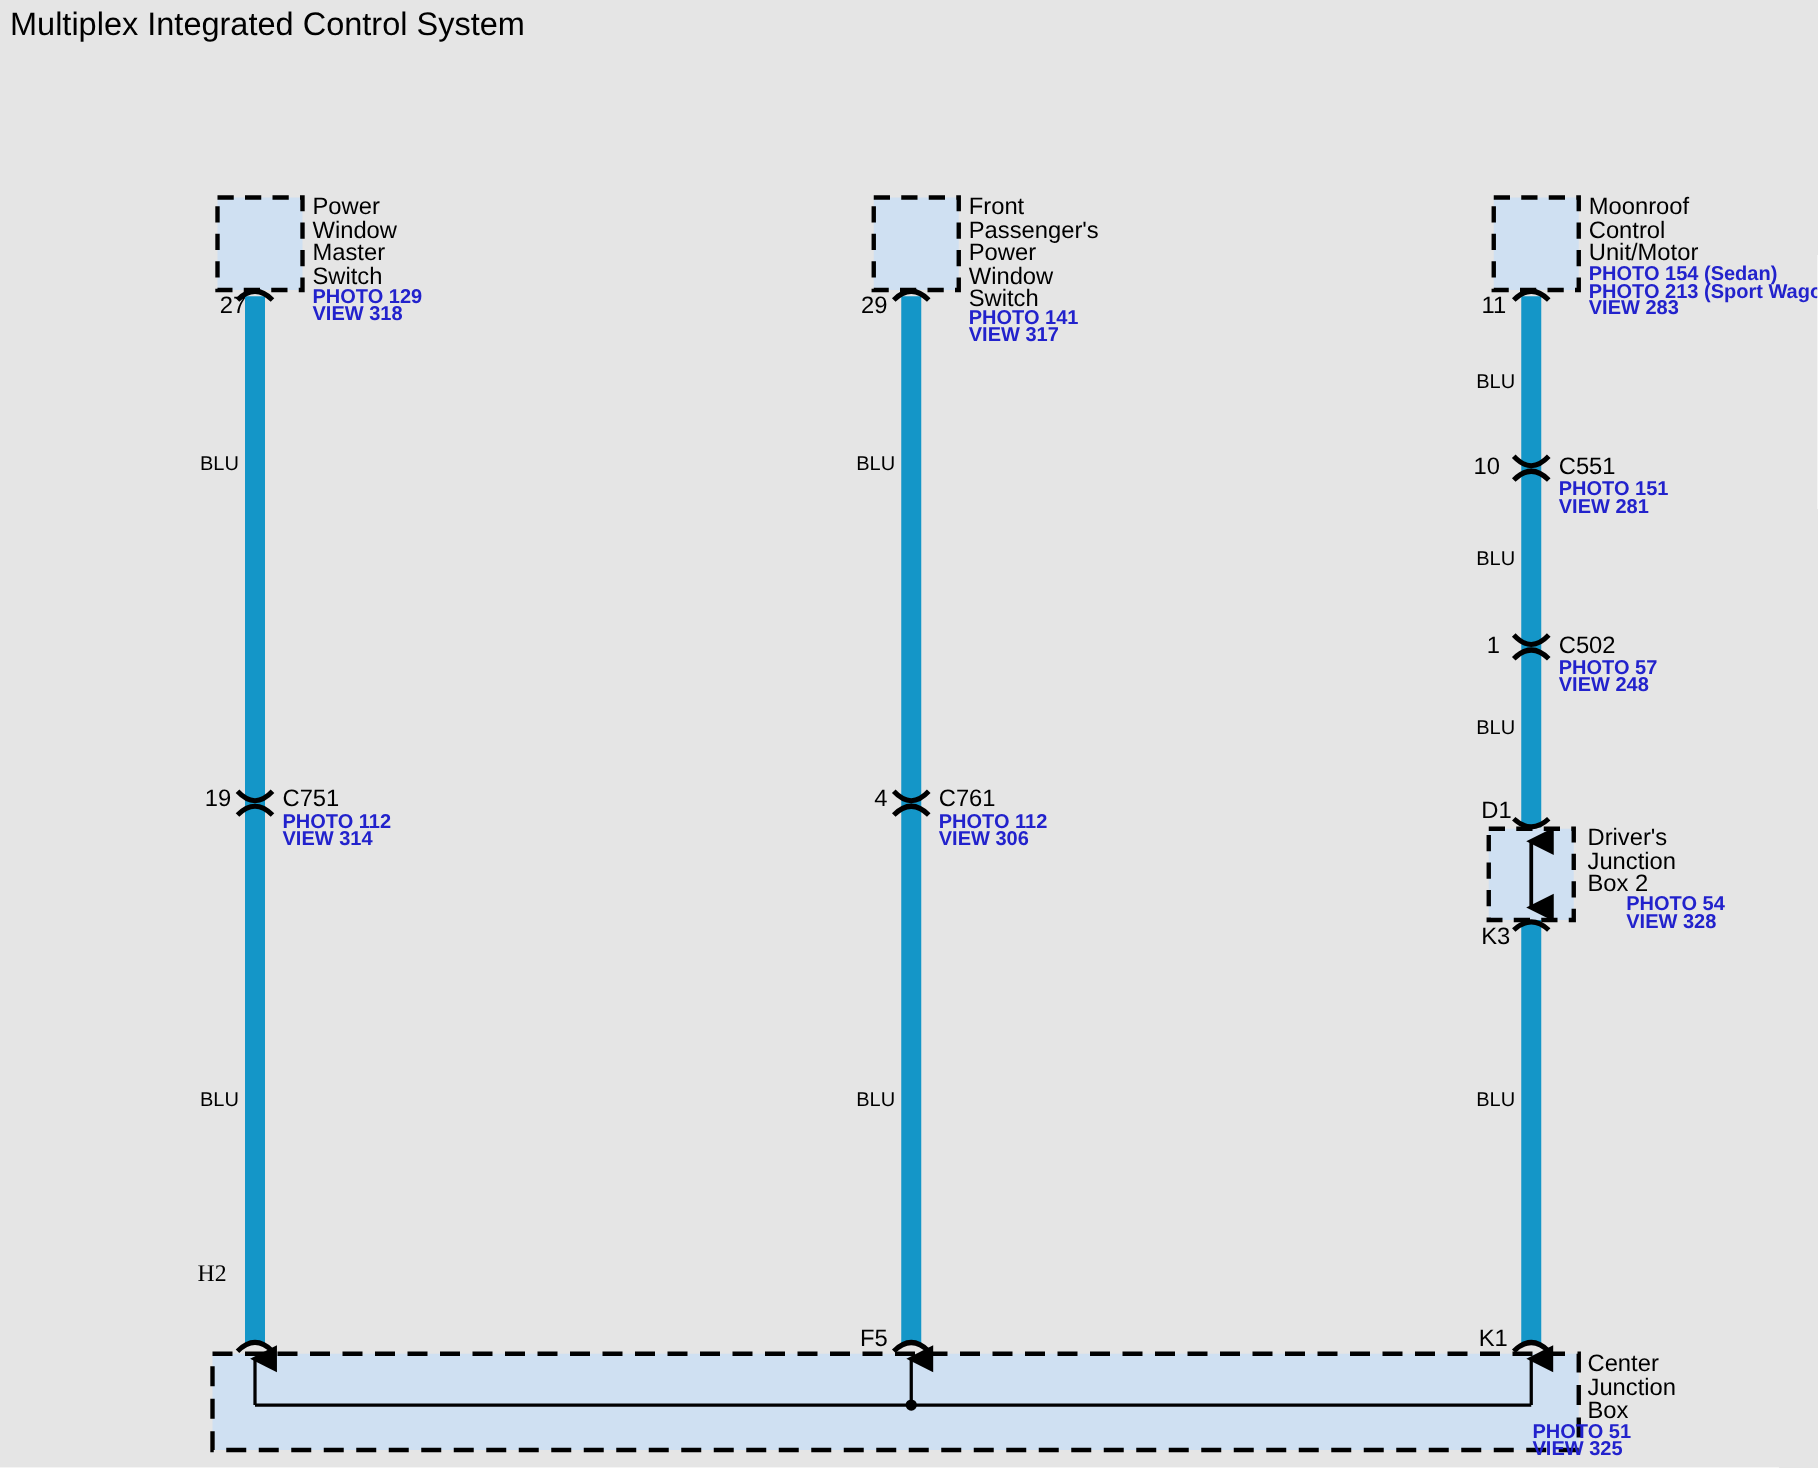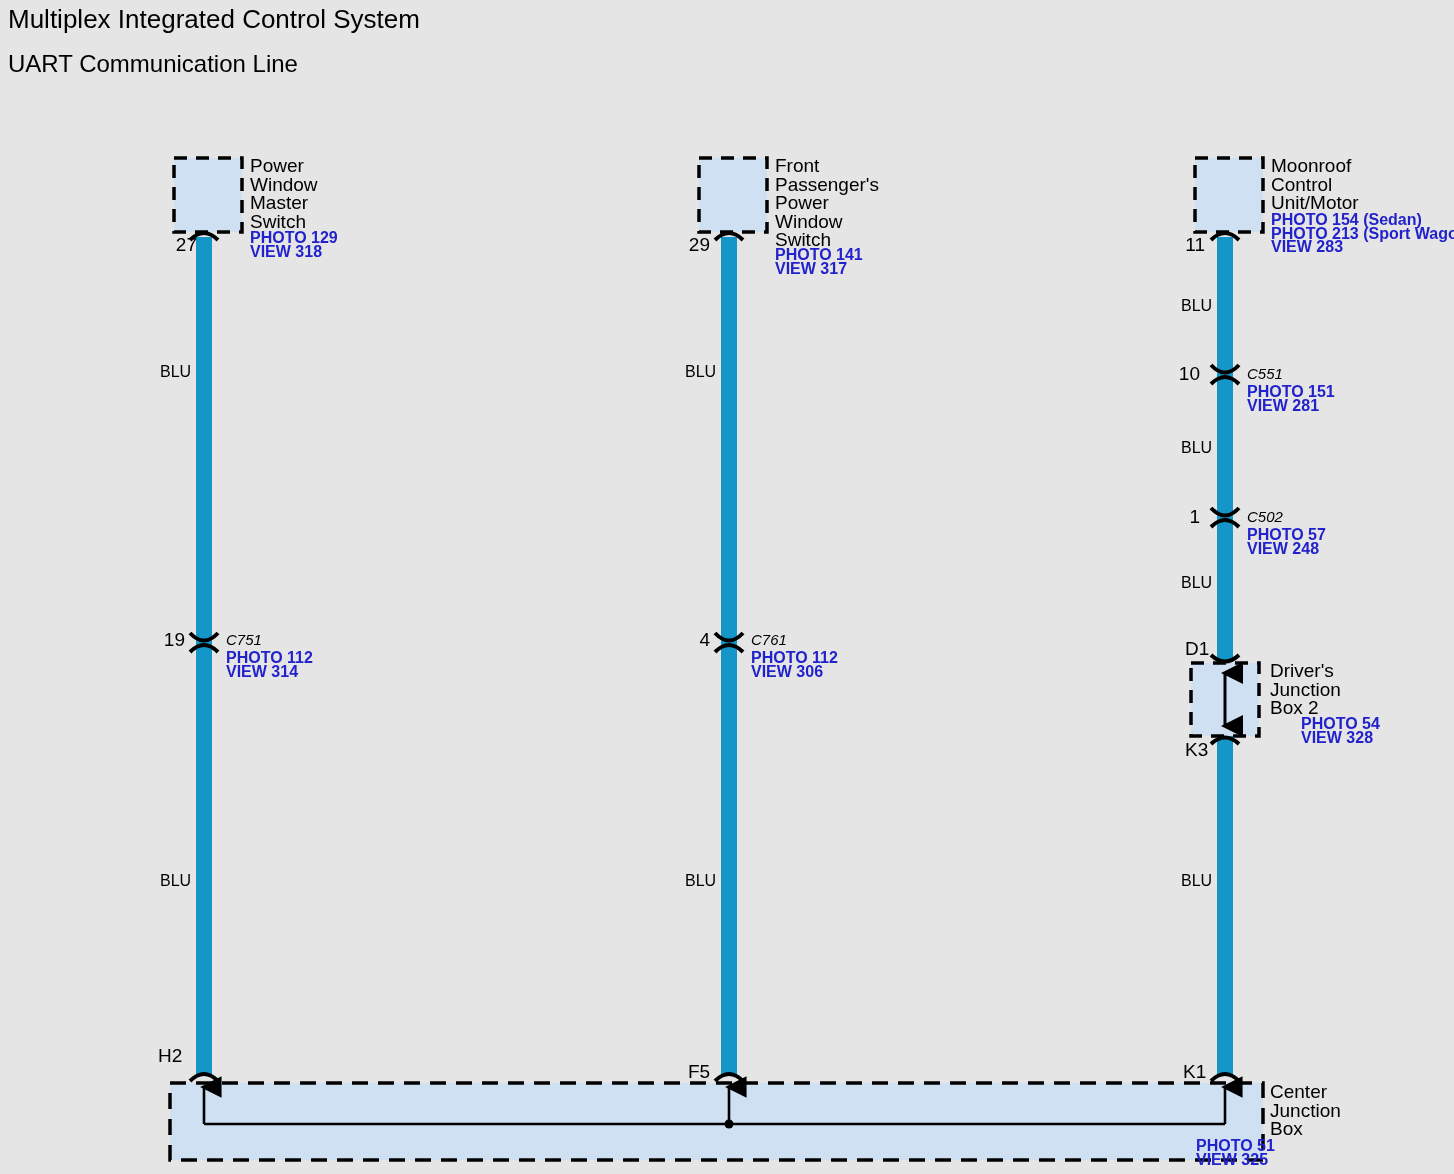--- a/index.html
+++ b/index.html
@@ -79,35 +79,33 @@
   }
   .lbl-blu {
     position: absolute;
     font-size: 16px;
     line-height: 16px;
     color: #000000;
     white-space: nowrap;
   }
   .lbl-conn {
     position: absolute;
-    font-size: 15px;
+    font-size: 19px;
     line-height: 19px;
     color: #000000;
     white-space: nowrap;
-    font-style: italic;
   }
 </style>
 </head>
 <body>
 
 <div id="page">
 
   <div class="title-block">
     <div class="title-main">Multiplex Integrated Control System</div>
-    <div class="title-sub">UART Communication Line</div>
   </div>
 
   <svg id="diagram" viewBox="0 0 1454 1174">
 
     <rect x="196" y="237" width="16" height="838" fill="#1496C8"></rect>
 
     <rect x="174" y="158" width="68" height="74" fill="#CFE0F2" stroke="#000000" stroke-width="3.5" stroke-dasharray="13 9"></rect>
 
     <path d="M 190 240 Q 204 226 218 240" fill="none" stroke="#000000" stroke-width="4"></path>
 
@@ -176,21 +174,21 @@
   <div class="lbl-pin" style="left:152px; top:235px; width:45px;">27</div>
 
   <div class="lbl-blu" style="left:160px; top:364px;">BLU</div>
   <div class="lbl-blu" style="left:160px; top:873px;">BLU</div>
 
   <div class="lbl-pin" style="left:140px; top:630px; width:45px;">19</div>
   <div class="lbl-conn" style="left:226px; top:630px;">C751</div>
   <div class="lbl-photo" style="left:226px; top:651px;">PHOTO 112
 VIEW 314</div>
 
-  <div class="lbl" style="left:158px; top:1046px;">H2</div>
+  <div class="lbl" style="left:158px; top:1010px;font-family:Liberation Serif, serif;">H2</div>
 
   <div class="lbl-multi" style="left:775px; top:157px;">Front
 Passenger's
 Power
 Window
 Switch</div>
   <div class="lbl-photo" style="left:775px; top:248px;">PHOTO 141
 VIEW 317</div>
   <div class="lbl-pin" style="left:665px; top:235px; width:45px;">29</div>
 
@@ -233,16 +231,16 @@
 Junction
 Box 2</div>
   <div class="lbl-photo" style="left:1301px; top:717px;">PHOTO 54
 VIEW 328</div>
 
   <div class="lbl" style="left:1183px; top:1062px;">K1</div>
 
   <div class="lbl-multi" style="left:1270px; top:1083px;">Center
 Junction
 Box</div>
-  <div class="lbl-photo" style="left:1196px; top:1139px;">PHOTO 51
+  <div class="lbl-photo" style="left:1226px; top:1139px;">PHOTO 51
 VIEW 325</div>
 
 </div>
 
 </body></html>

